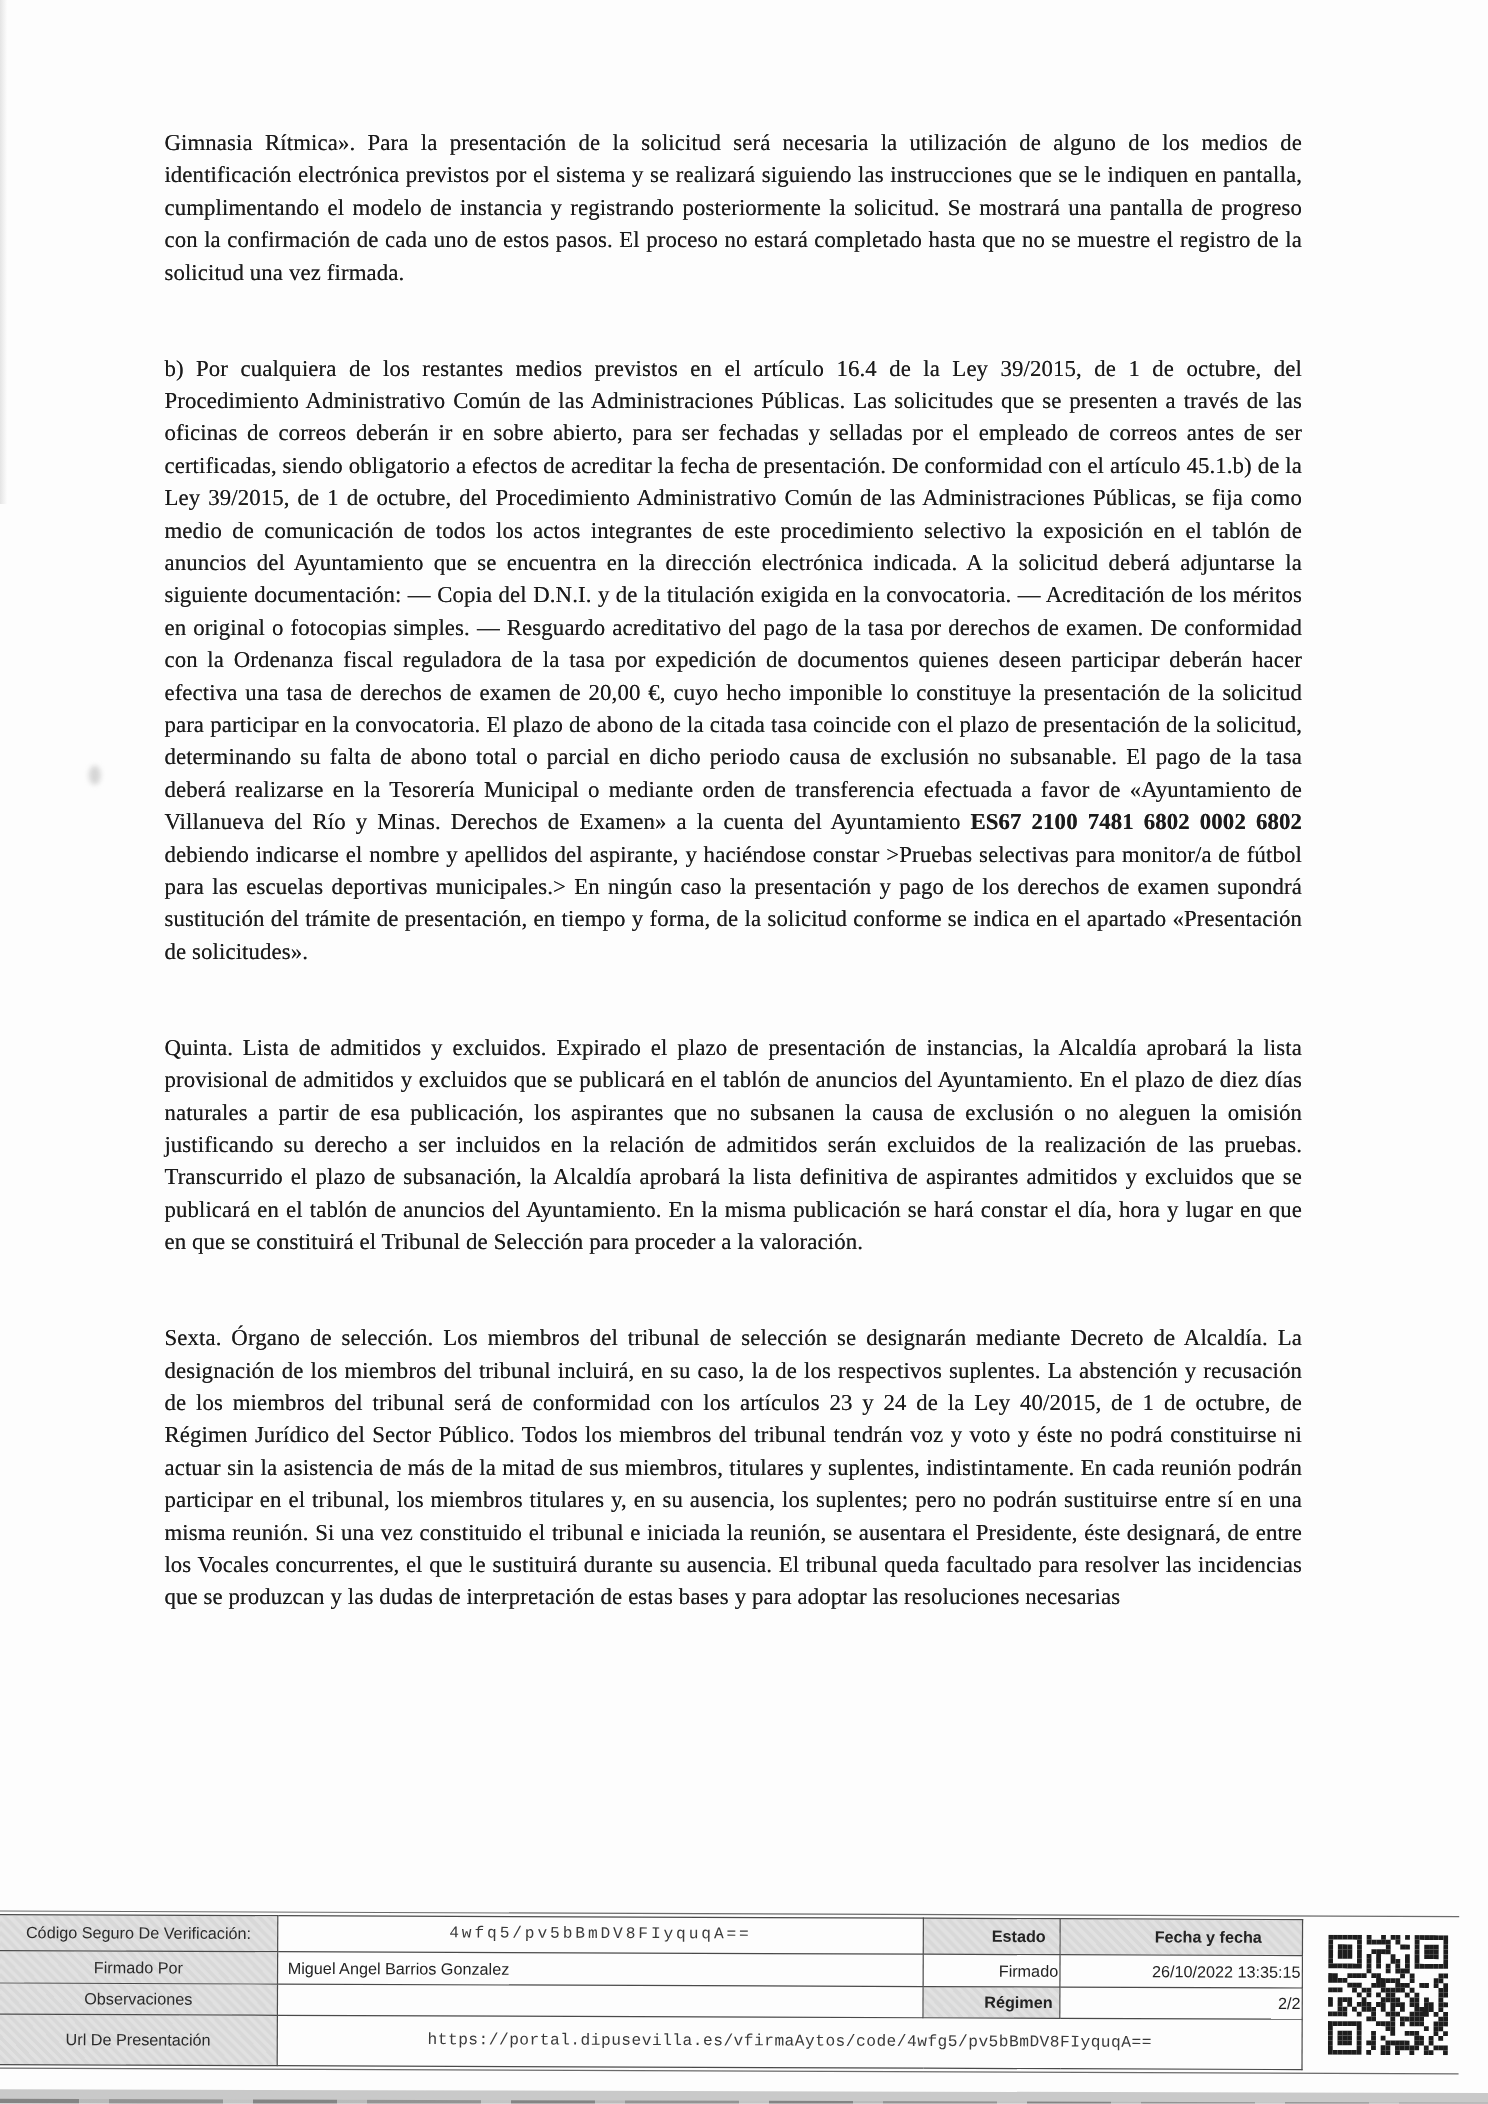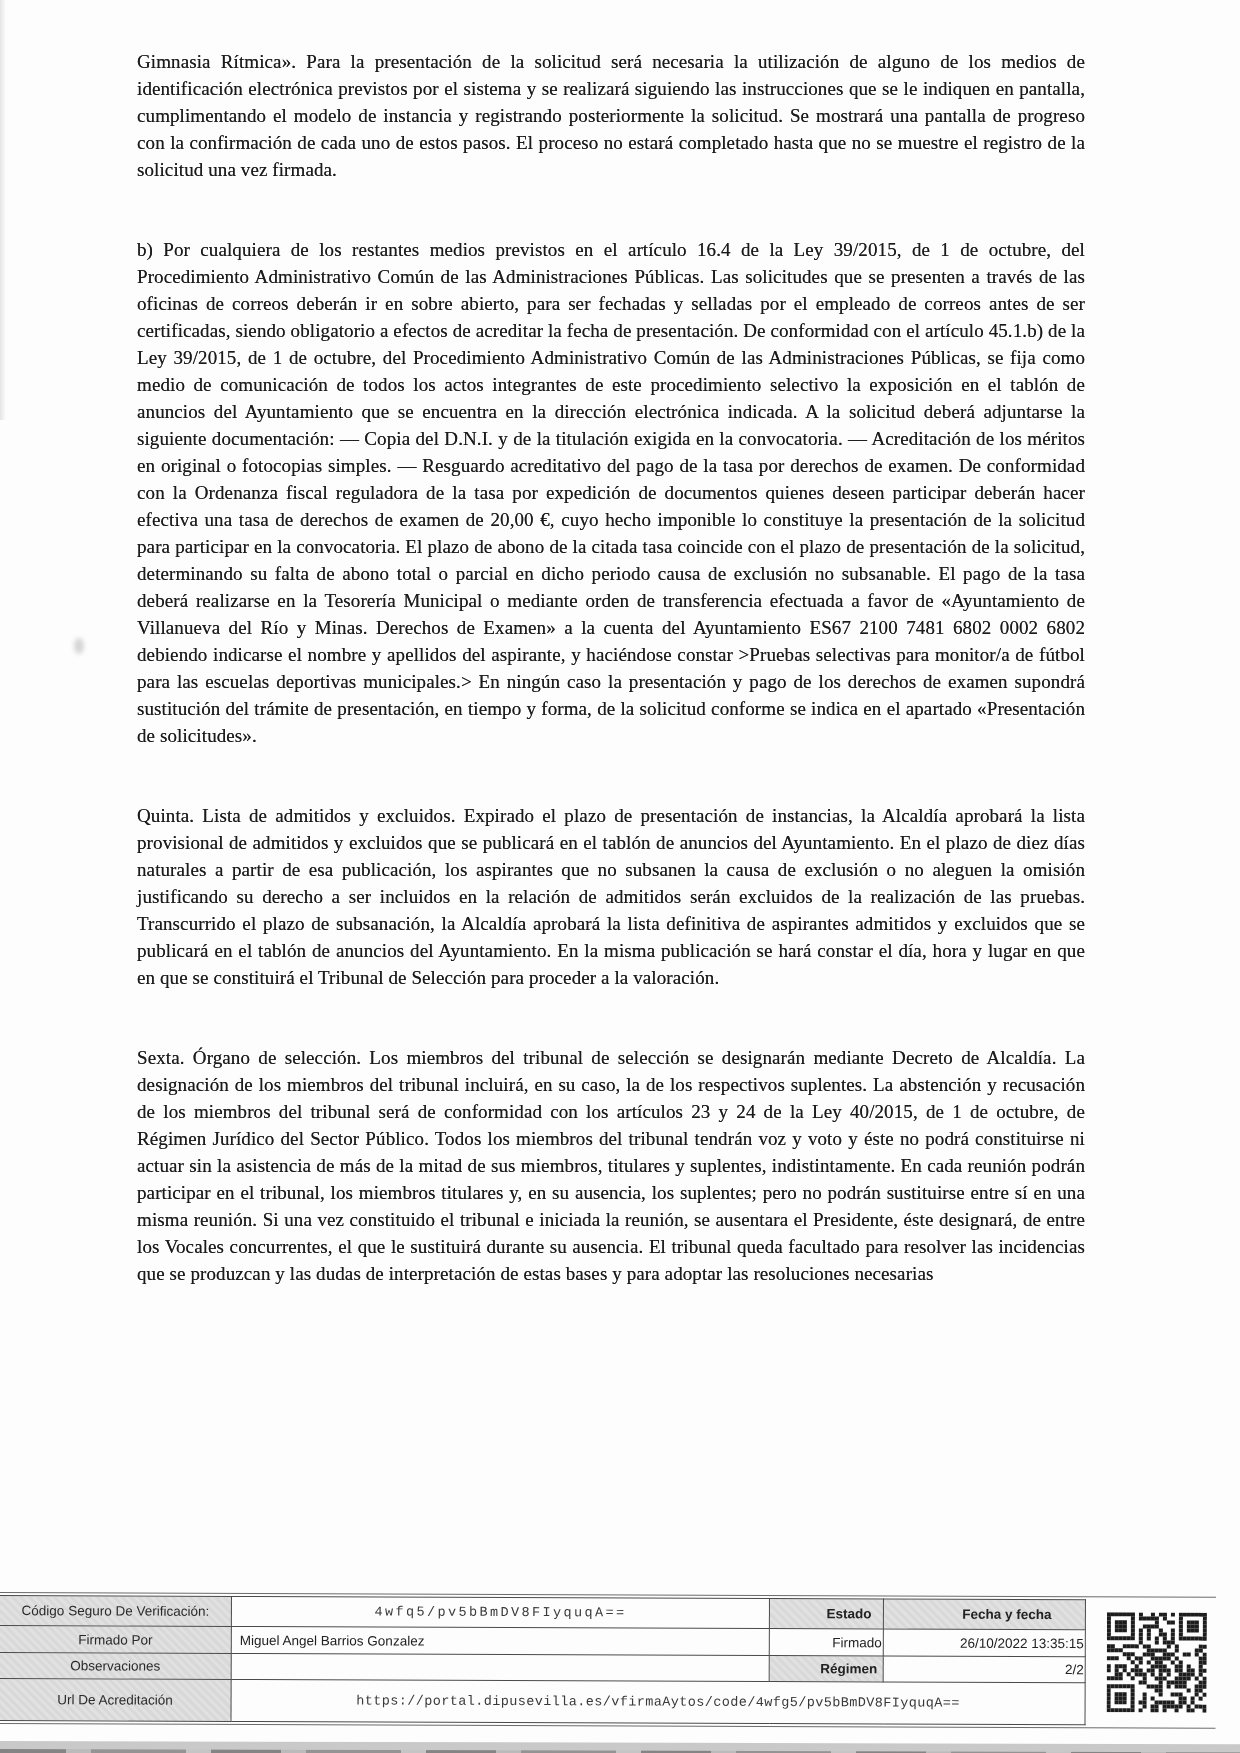--- a/index.html
+++ b/index.html
@@ -25,31 +25,31 @@
     background:#c9c9c9;transform:rotate(0.15deg);transform-origin:left top;
   }
   .bottom-band::after{
     content:'';position:absolute;left:0;bottom:0;width:100%;height:4px;
     background:repeating-linear-gradient(90deg,#787878 0 70px,#b8b8b8 70px 95px,#8a8a8a 95px 190px,#c4c4c4 190px 215px);
     opacity:.85;
   }
   
   .doc-body{
     position:absolute;left:137px;top:0;width:948px;
-    padding-top:48px;
+    padding-top:106px;
     color:#1b1b1b;
     text-shadow:0 0 0.5px rgba(25,25,25,.75);
   }
   .para{
     margin:0 0 53px 0;
     font-size:19px;line-height:27px;
     text-align:justify;
     letter-spacing:.1px;
   }
-  .para b{font-weight:normal;}
+  .para b{font-weight:bold;}
   
   .footer{
     position:absolute;left:-4px;top:1592px;width:1214px;
     border-top:1px solid #6a6a6a;border-bottom:1px solid #6a6a6a;
     padding:2px 3px;
     display:flex;align-items:stretch;
     transform:rotate(0.22deg);transform-origin:left top;
     font-family:"Liberation Sans",sans-serif;
     color:#222;
   }
@@ -121,21 +121,21 @@
       <td class="ctr">Firmado</td>
       <td class="ctr">26/10/2022 13:35:15</td>
     </tr>
     <tr style="height:26px">
       <td class="lbl">Observaciones</td>
       <td class="val-left"></td>
       <td class="hdr">Régimen</td>
       <td class="ctr">2/2</td>
     </tr>
     <tr style="height:42px">
-      <td class="lbl">Url De Acreditación</td>
+      <td class="lbl">Url De Presentación</td>
       <td class="mono url" colspan="3">https://portal.dipusevilla.es/vfirmaAytos/code/4wfg5/pv5bBmDV8FIyquqA==</td>
     </tr>
   </tbody>
     </table>
   <div class="qr-area">
     <div class="qr-box"><svg width="100" height="100" viewBox="0 0 100 100">
           <rect x="0" y="0" width="4" height="4" fill="#1d1d1d"></rect>
           <rect x="4" y="0" width="4" height="4" fill="#1d1d1d"></rect>
           <rect x="8" y="0" width="4" height="4" fill="#1d1d1d"></rect>
           <rect x="12" y="0" width="4" height="4" fill="#1d1d1d"></rect>

